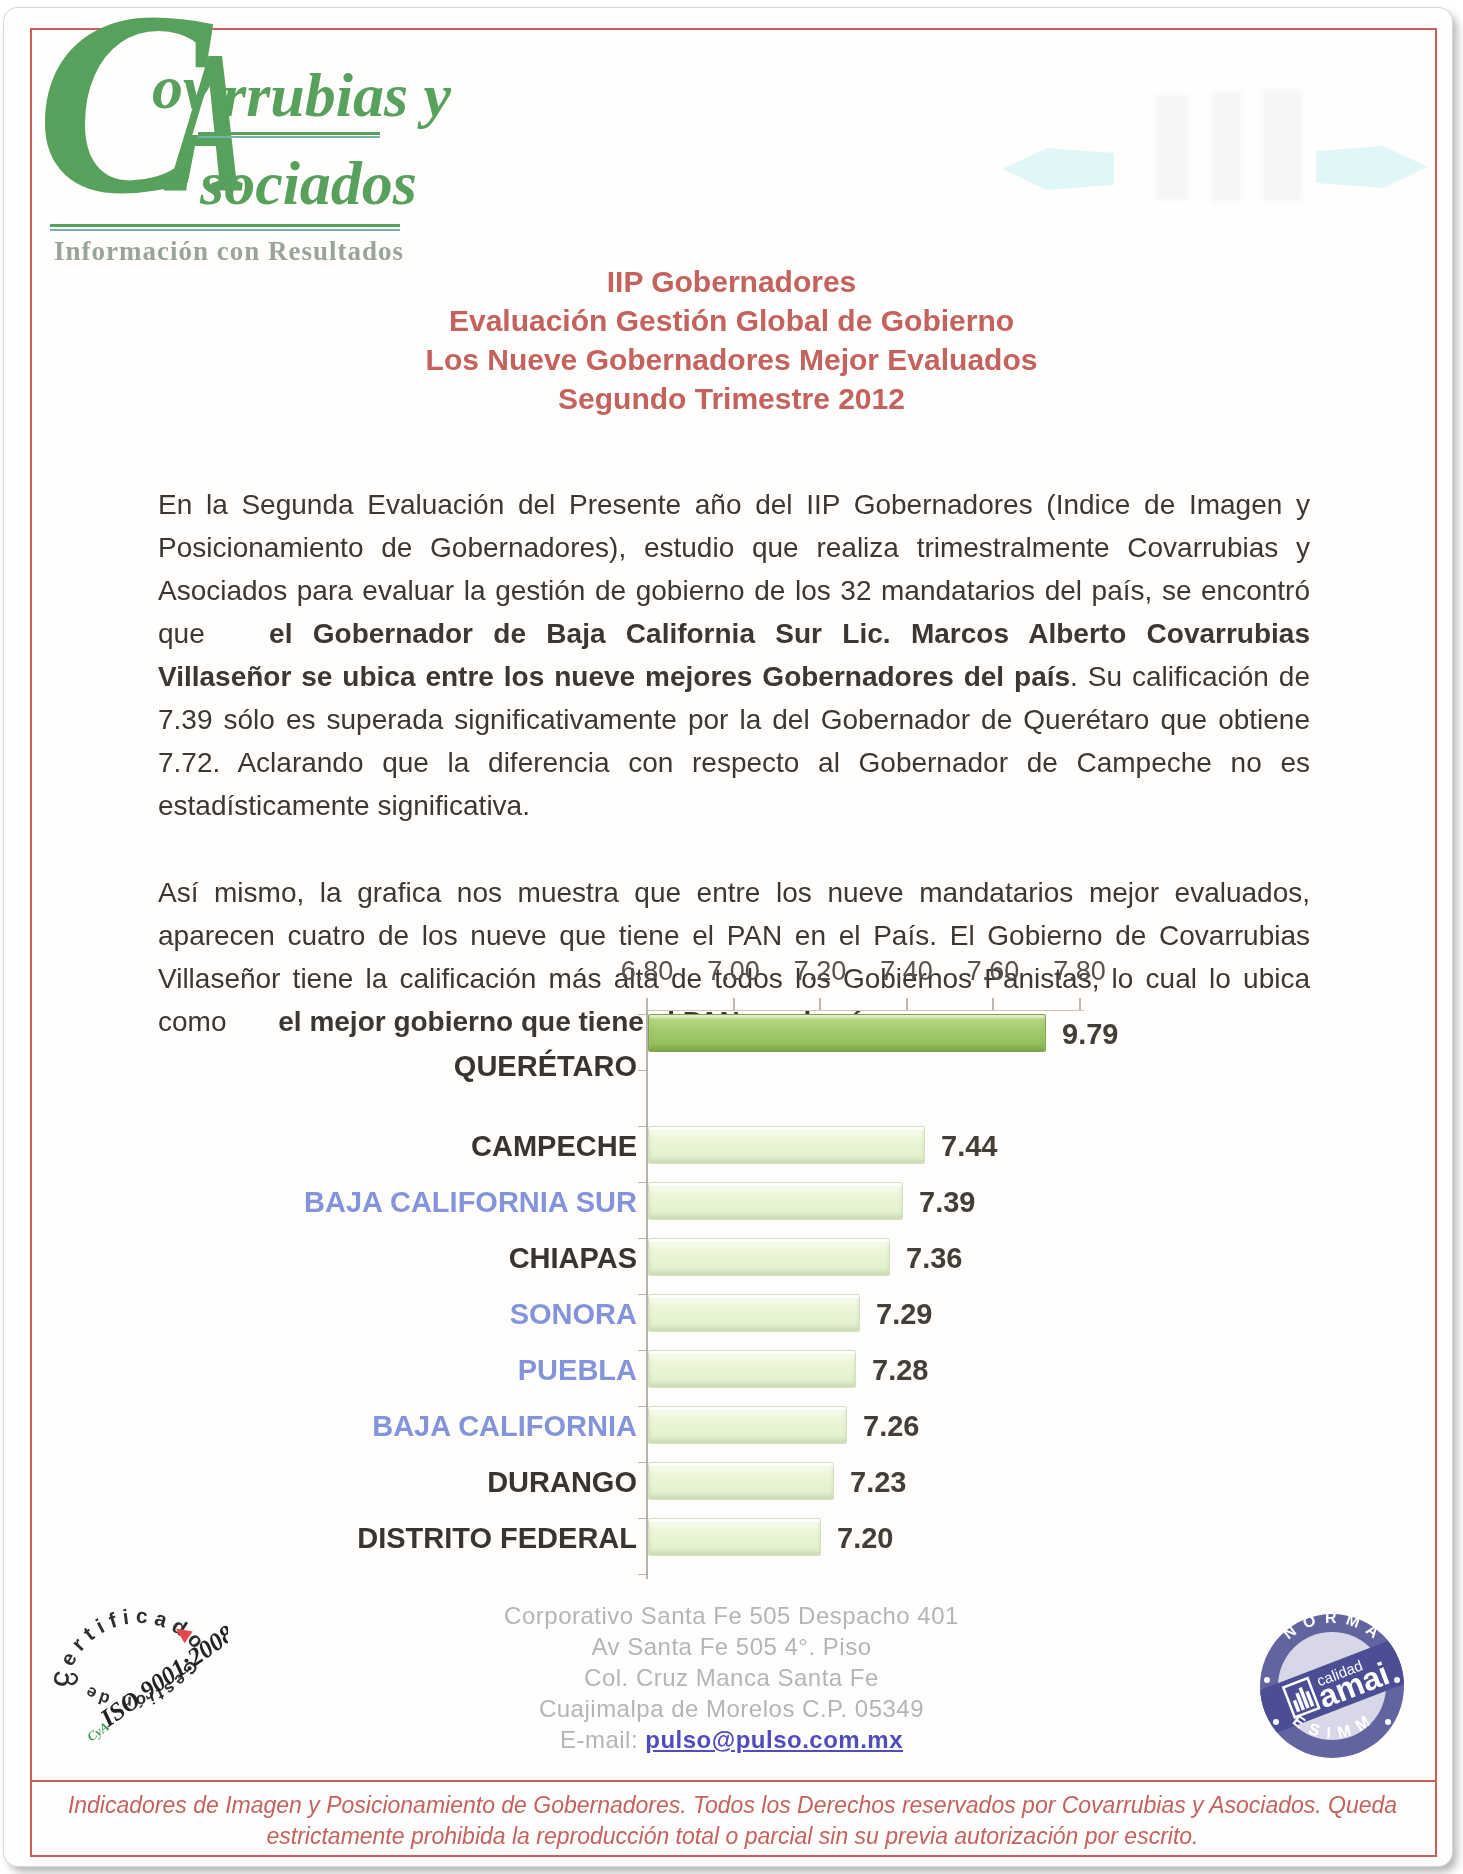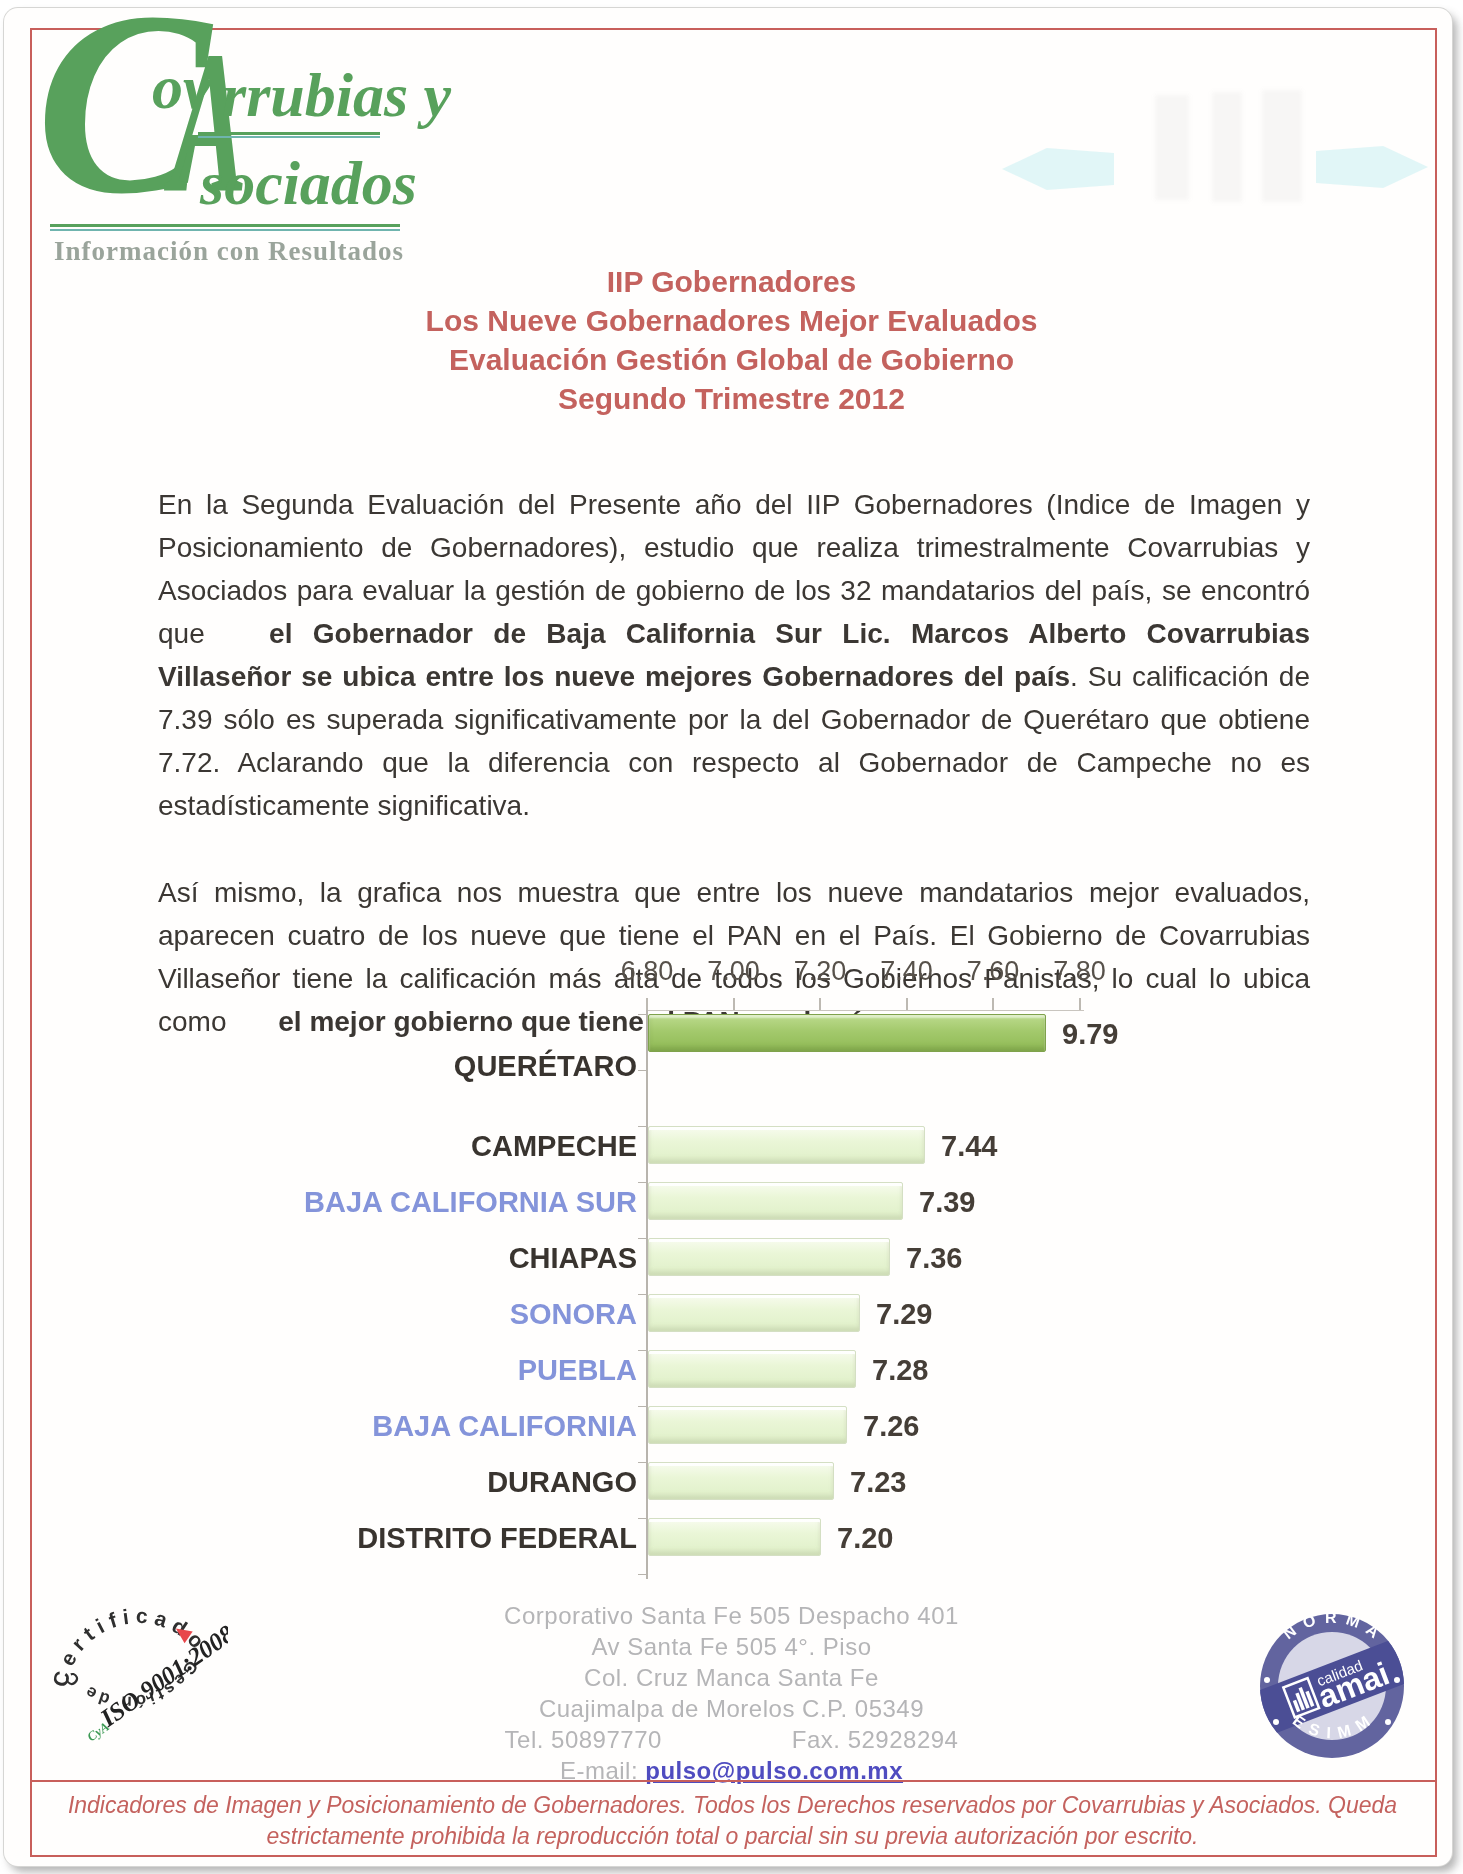--- a/index.html
+++ b/index.html
@@ -95,22 +95,22 @@
   </div>
 
   <div class="wm-arrow-l"></div>
   <div class="wm-arrow-r"></div>
   <div class="wm-smudge" style="left:1155px;top:95px;width:34px;height:105px;"></div>
   <div class="wm-smudge" style="left:1212px;top:92px;width:30px;height:110px;"></div>
   <div class="wm-smudge" style="left:1262px;top:90px;width:40px;height:112px;"></div>
 
   <div class="title-block">
     <div>IIP Gobernadores</div>
+    <div>Evaluación Gestión Global de Gobierno</div>
     <div>Los Nueve Gobernadores Mejor Evaluados</div>
-    <div>Evaluación Gestión Global de Gobierno</div>
     <div>Segundo Trimestre 2012</div>
   </div>
 
   <div class="body-text">
     <p><span>En la Segunda Evaluación del Presente año del IIP Gobernadores (Indice de Imagen y Posicionamiento de Gobernadores), estudio que realiza trimestralmente Covarrubias y Asociados para evaluar la gestión de gobierno de los 32 mandatarios del país, se encontró que </span><b>el Gobernador de Baja California Sur Lic. Marcos Alberto Covarrubias Villaseñor se ubica entre los nueve mejores Gobernadores del país</b><span>.  Su calificación de 7.39 sólo es superada significativamente por la del Gobernador de Querétaro que obtiene 7.72.  Aclarando que la diferencia con respecto al Gobernador de Campeche no es estadísticamente significativa.</span></p>
     <p><span>Así mismo, la grafica nos muestra que entre los nueve mandatarios mejor evaluados, aparecen cuatro de los nueve que tiene el PAN en el País. El Gobierno de Covarrubias Villaseñor tiene la calificación más alta de todos los Gobiernos Panistas, lo cual lo ubica como </span><b>el mejor gobierno que tiene el PAN en el país.</b></p>
   </div>
 
   <div class="chart" id="chart">
       <div class="xlab" style="left: 602px;">6.80</div>
@@ -165,24 +165,20 @@
       <div class="blabel" style="top: 569px;">DISTRITO FEDERAL</div>
       <div class="bar normal" style="left: 648px; top: 568px; width: 173px;"></div>
       <div class="bval" style="left: 837px; top: 571px;">7.20</div>
     </div>
 
   <div class="contact">
     <div>Corporativo Santa Fe 505 Despacho 401</div>
     <div>Av Santa Fe 505 4°. Piso</div>
     <div>Col. Cruz Manca Santa Fe</div>
     <div>Cuajimalpa de Morelos C.P. 05349</div>
-    <div class="telrow">
-      <span>Tel. 50897770</span>
-      <span>Fax. 52928294</span>
-    </div>
     <div>
       <span>E-mail:</span>
       <a href="#">pulso@pulso.com.mx</a>
     </div>
   </div>
 
   <svg class="iso-stamp" width="180" height="180" viewBox="0 0 180 180">
     <g transform="rotate(-10 90 90)">
       <defs>
         <path id="isoTop" d="M 20,112 A 72,72 0 1 1 160,112"></path>

